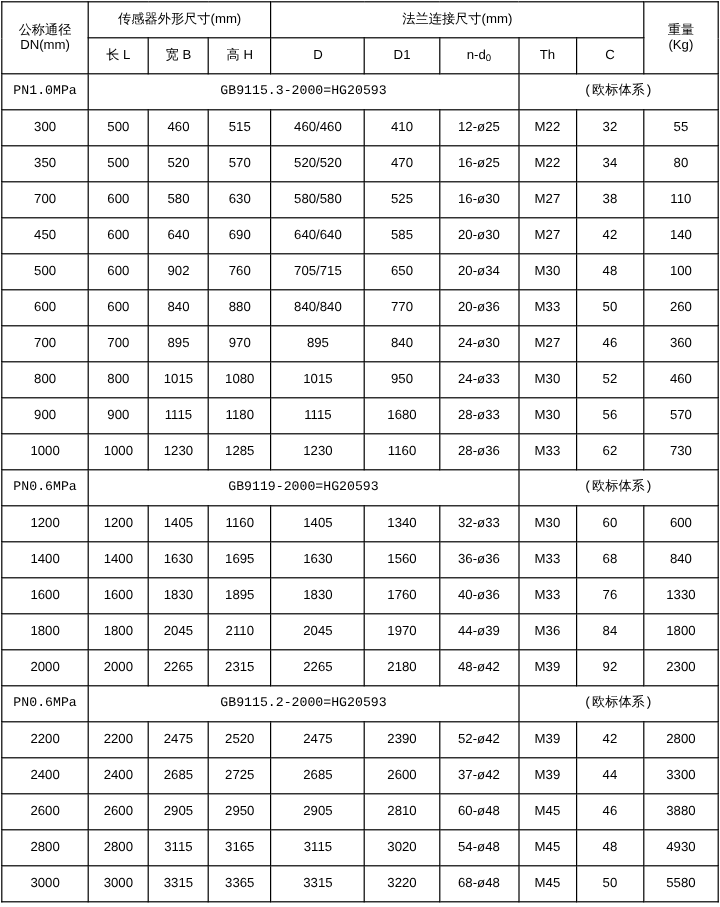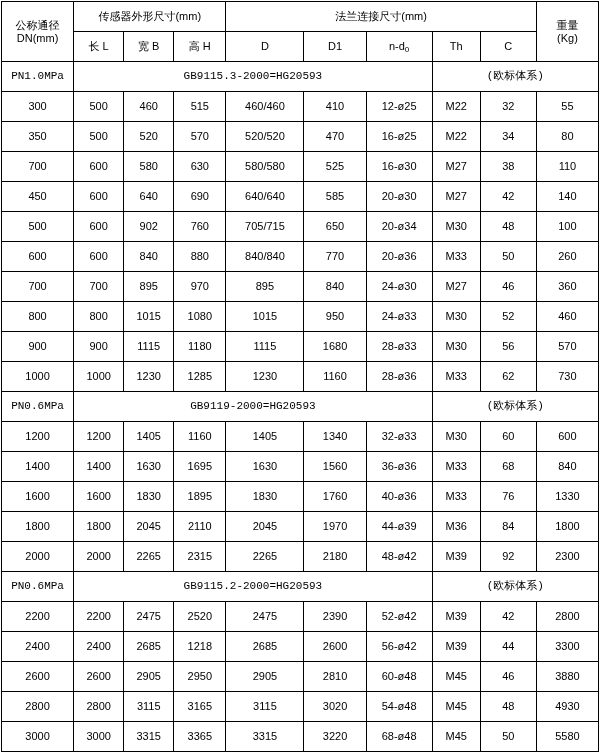--- a/index.html
+++ b/index.html
@@ -315,24 +315,24 @@
         <td>2390</td>
         <td>52-ø42</td>
         <td>M39</td>
         <td>42</td>
         <td>2800</td>
       </tr>
       <tr>
         <td class="dn-cell">2400</td>
         <td>2400</td>
         <td>2685</td>
-        <td>1218</td>
+        <td>2725</td>
         <td>2685</td>
         <td>2600</td>
-        <td>56-ø42</td>
+        <td>37-ø42</td>
         <td>M39</td>
         <td>44</td>
         <td>3300</td>
       </tr>
       <tr>
         <td class="dn-cell">2600</td>
         <td>2600</td>
         <td>2905</td>
         <td>2950</td>
         <td>2905</td>

